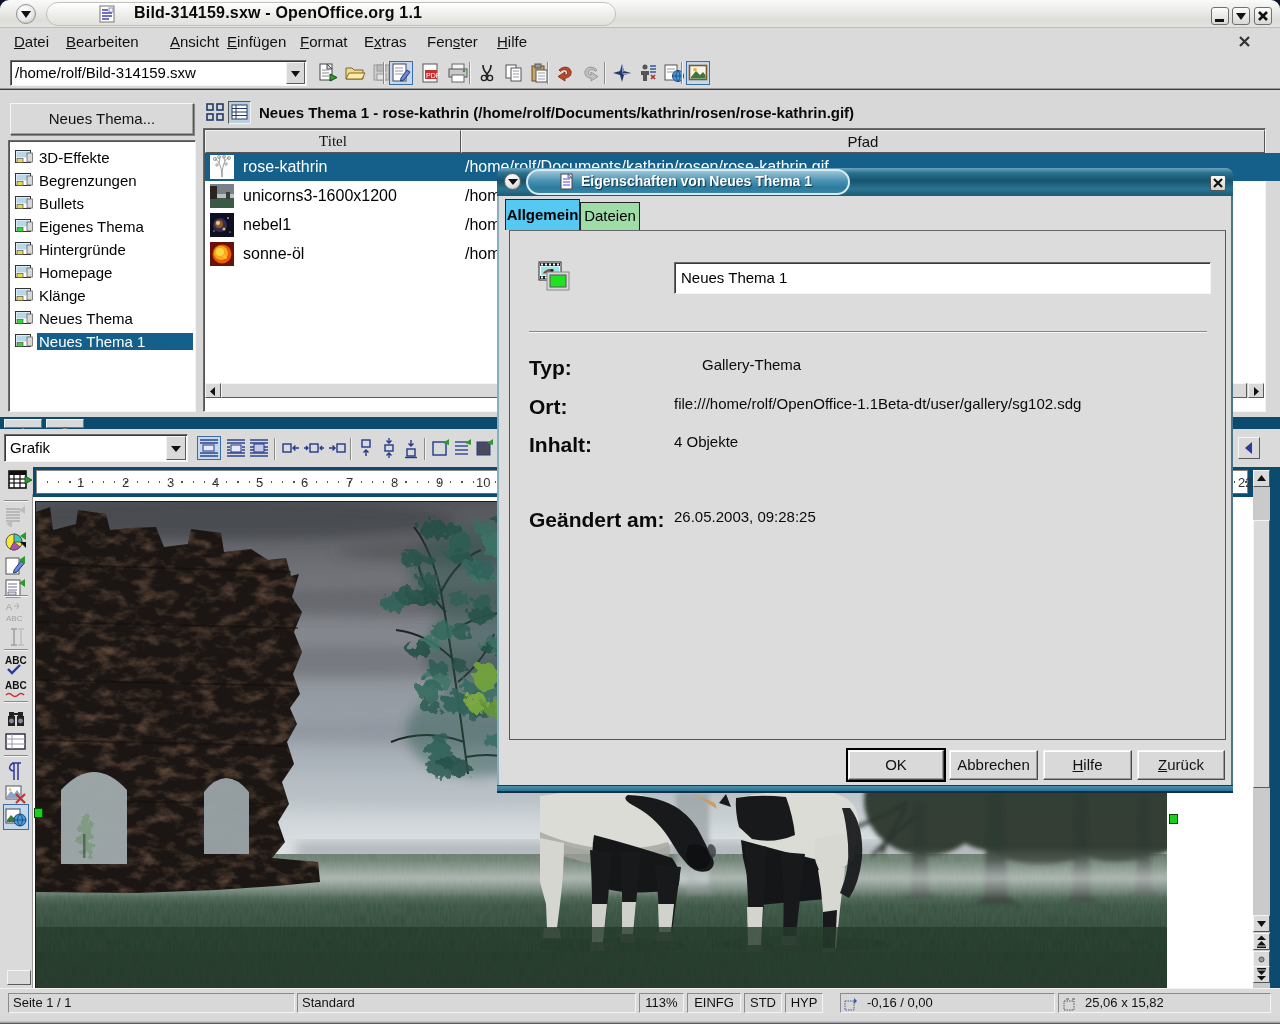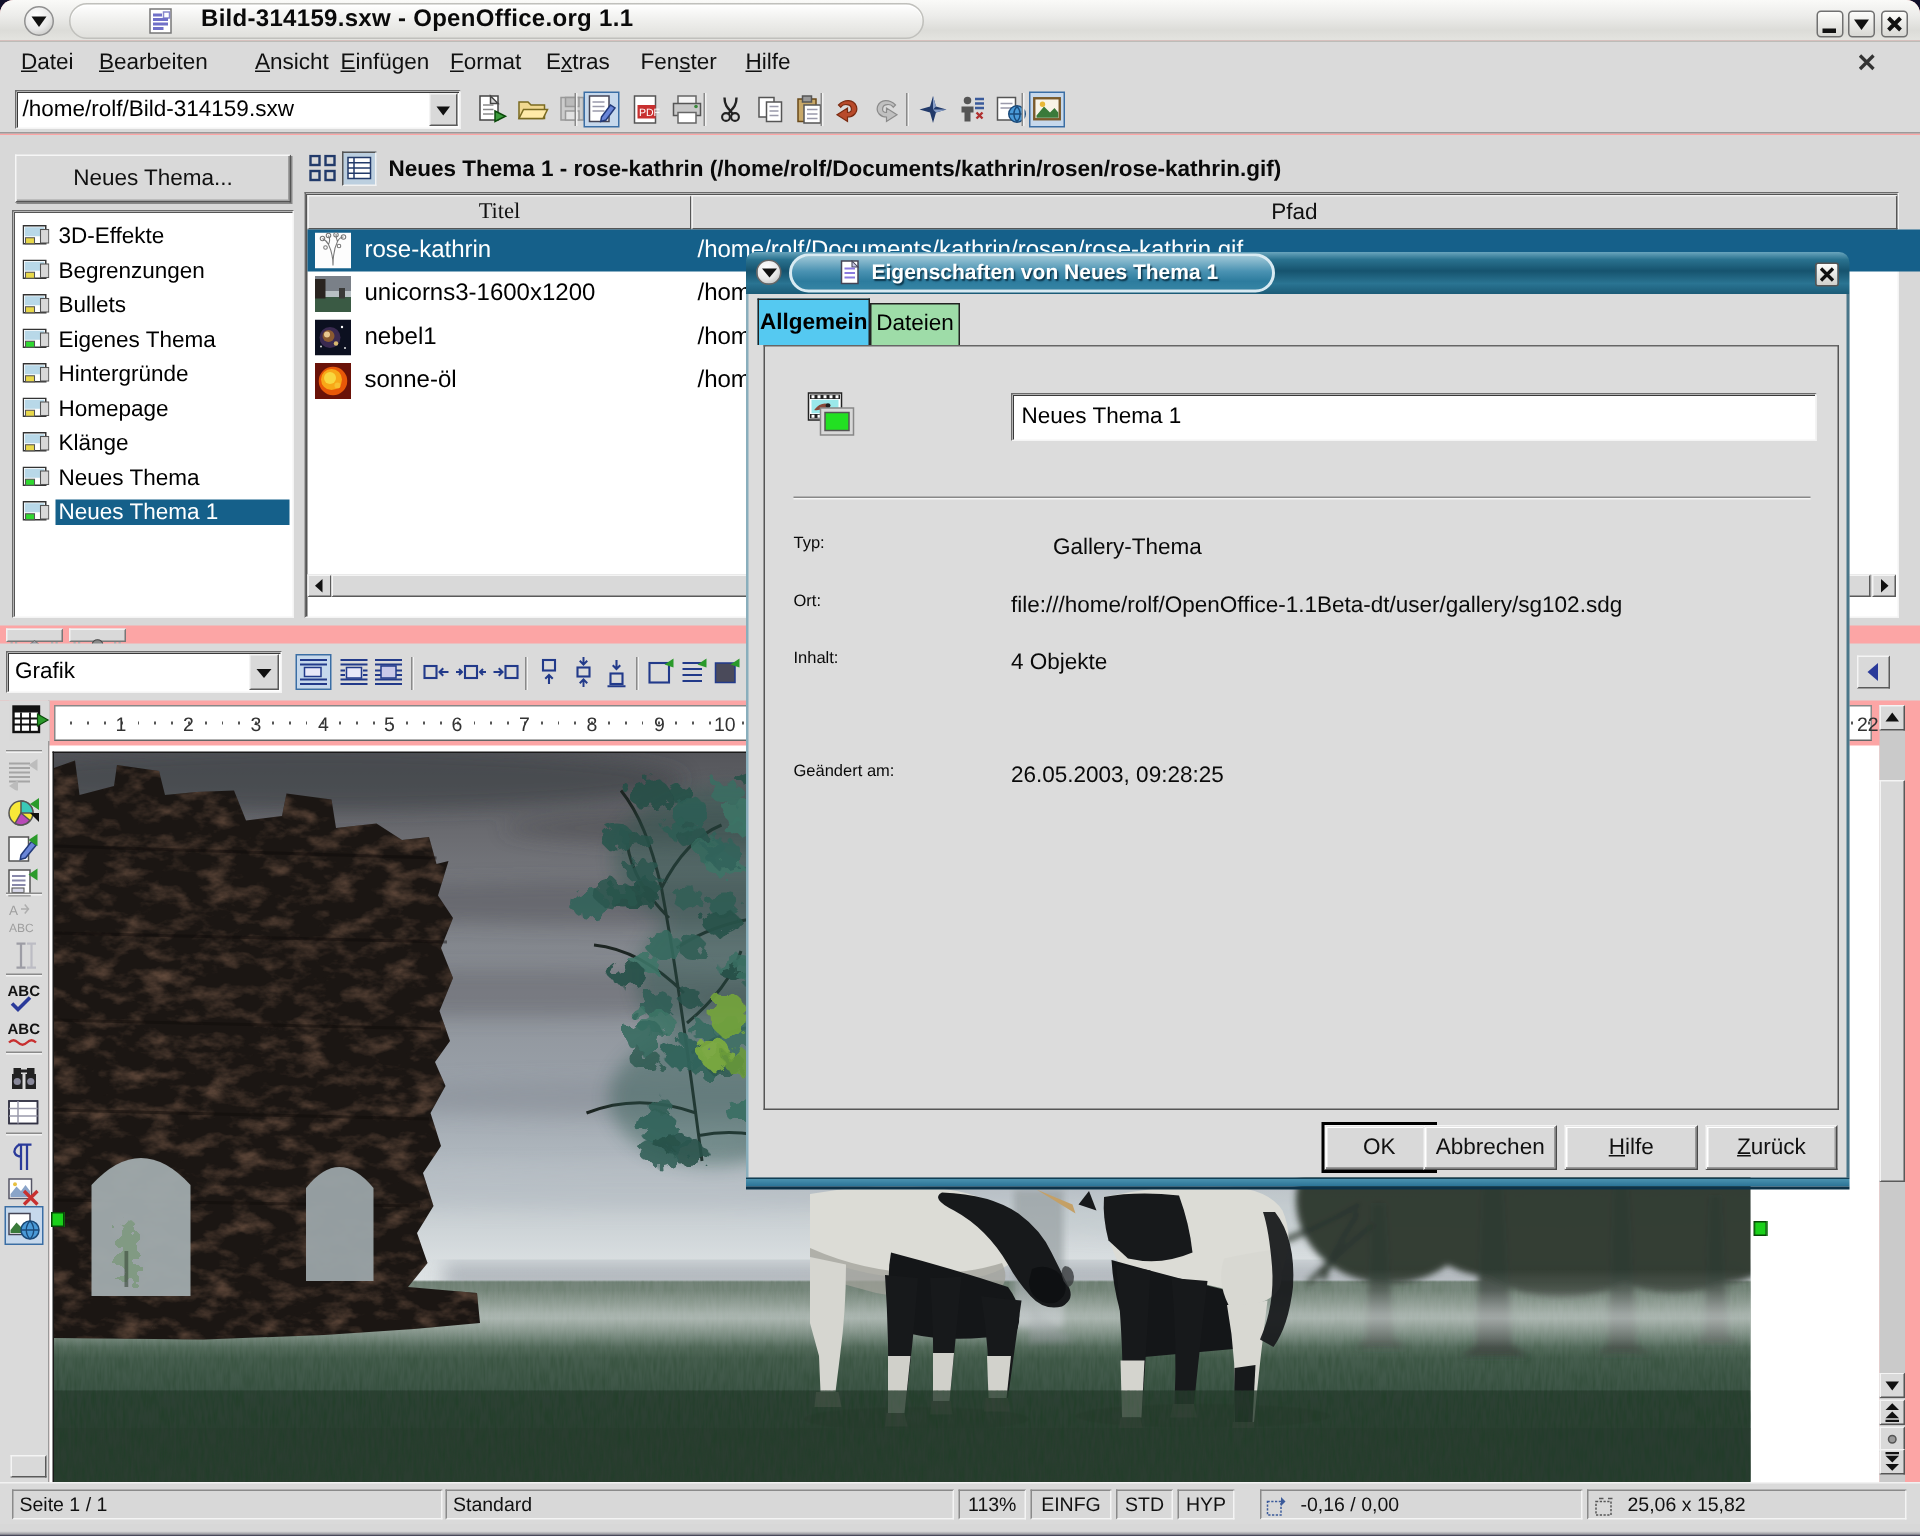--- a/index.html
+++ b/index.html
@@ -1,18 +1,18 @@
 <!DOCTYPE html>
 <html><head>
 <meta charset="utf-8">
 <style>
 * { margin:0; padding:0; box-sizing:border-box; }
 html,body { width:1280px; height:1024px; overflow:hidden; background:#10102a; font-family:"Liberation Sans", sans-serif; }
 .abs { position:absolute; }
-#win { position:absolute; left:0; top:0; width:1280px; height:1024px; background:#fca5a5; border-radius:9px 9px 0 0; overflow:hidden; }
+#win { position:absolute; left:0; top:0; width:1280px; height:1024px; background:#0c4a6e; border-radius:9px 9px 0 0; overflow:hidden; }
 
 #titlebar { position:absolute; left:0; top:0; width:1280px; height:28px;
   background:linear-gradient(#fafaf8 0%, #ececea 40%, #dcdcd8 75%, #e4e4e0 100%); border-bottom:1px solid #bcbcb8; }
 #titlepill { position:absolute; left:46px; top:2px; width:570px; height:24px; border-radius:13px;
   background:linear-gradient(#ffffff 0%, #f0f0ee 45%, #e0e0dc 100%); border:1px solid #c0c0bc;
   box-shadow: inset 0 1px 0 #fff; }
 #titlecircle { position:absolute; left:16px; top:4px; width:20px; height:20px; border-radius:50%;
   background:radial-gradient(circle at 40% 30%, #ffffff 0%, #e8e8e8 55%, #b8b8b4 100%); border:1px solid #909090; }
 #titlecircle:after { content:""; position:absolute; left:4px; top:6px; width:0; height:0;
   border-left:5px solid transparent; border-right:5px solid transparent; border-top:7px solid #111; }
@@ -80,21 +80,21 @@
   background:linear-gradient(#9cc6d6 0%, #4a92b2 45%, #2d7c9e 75%, #3584a4 100%); border:2px solid #d8eaf2; }
 #dcircle { position:absolute; left:7px; top:5px; width:17px; height:17px; border-radius:50%;
   background:radial-gradient(circle at 40% 30%, #ffffff 0%, #e8e8e8 55%, #b0b0b0 100%); border:1px solid #666; }
 #dcircle:after { content:""; position:absolute; left:3px; top:5px; width:0; height:0;
   border-left:5px solid transparent; border-right:5px solid transparent; border-top:6px solid #111; }
 #dbody { position:absolute; left:0; top:28px; width:736px; height:589px; background:#dcdcdc;
   border-left:2px solid #89aebc; border-right:2px solid #4a7689; }
 #dstrip { position:absolute; left:0; top:617px; width:736px; height:8px; background:linear-gradient(#4a91ae, #2a7295); border-top:1px solid #123f54; border-bottom:2px solid #0d3248; }
 .dtab { position:absolute; font-size:15px; text-align:center; border:1px solid #222; border-bottom:none; }
 #dpanel { position:absolute; left:10px; top:34px; width:717px; height:510px; border:1px solid #555; border-top:1px solid #666; background:#dcdcdc; }
-.dlabel { position:absolute; left:30px; font-size:11px; color:#0a0a0a; }
+.dlabel { position:absolute; left:30px; font-size:21px; color:#0a0a0a;font-weight:bold; }
 .dvalue { position:absolute; left:175px; font-size:15px; color:#0a0a0a; }
 .dbtn { position:absolute; top:554px; height:30px; background:#d9d9d9; border:1px solid; border-color:#f4f4f4 #4a4a4a #4a4a4a #f4f4f4;
   box-shadow:inset -1px -1px 0 #9a9a9a, inset 1px 1px 0 #fff; font-size:15px; color:#111; text-align:center; line-height:28px; }
 </style>
 </head>
 <body>
 <div id="win">
   <div id="titlebar">
     <div id="titlepill"></div>
     <div id="titlecircle"></div>
@@ -1024,20 +1024,20 @@
         <div class="abs" style="left:19px;top:100px;width:678px;height:2px;border-top:1px solid #888;border-bottom:1px solid #f6f6f6;"></div>
         <div class="dlabel" style="top:125px;left:19px;">Typ:</div>
         <div class="dvalue" style="top:125px;left:164px;margin-left:28px;">Gallery-Thema</div>
         <div class="dlabel" style="top:164px;left:19px;">Ort:</div>
         <div class="dvalue" style="top:164px;left:164px;">file:///home/rolf/OpenOffice-1.1Beta-dt/user/gallery/sg102.sdg</div>
         <div class="dlabel" style="top:202px;left:19px;">Inhalt:</div>
         <div class="dvalue" style="top:202px;left:164px;">4 Objekte</div>
         <div class="dlabel" style="top:277px;left:19px;">Geändert am:</div>
         <div class="dvalue" style="top:277px;left:164px;">26.05.2003, 09:28:25</div>
       </div>
-      <div class="dbtn" style="left:349px;width:73px;outline:2px solid #000;outline-offset:0px;margin-left:35px;">OK</div>
+      <div class="dbtn" style="left:349px;width:96px;outline:2px solid #000;outline-offset:0px;">OK</div>
       <div class="dbtn" style="left:450px;width:89px;">Abbrechen</div>
       <div class="dbtn" style="left:544px;width:89px;"><u>H</u>ilfe</div>
       <div class="dbtn" style="left:638px;width:88px;"><u>Z</u>urück</div>
     </div>
     <div id="dstrip"></div>
   </div>
 </div>
 
 </body></html>

